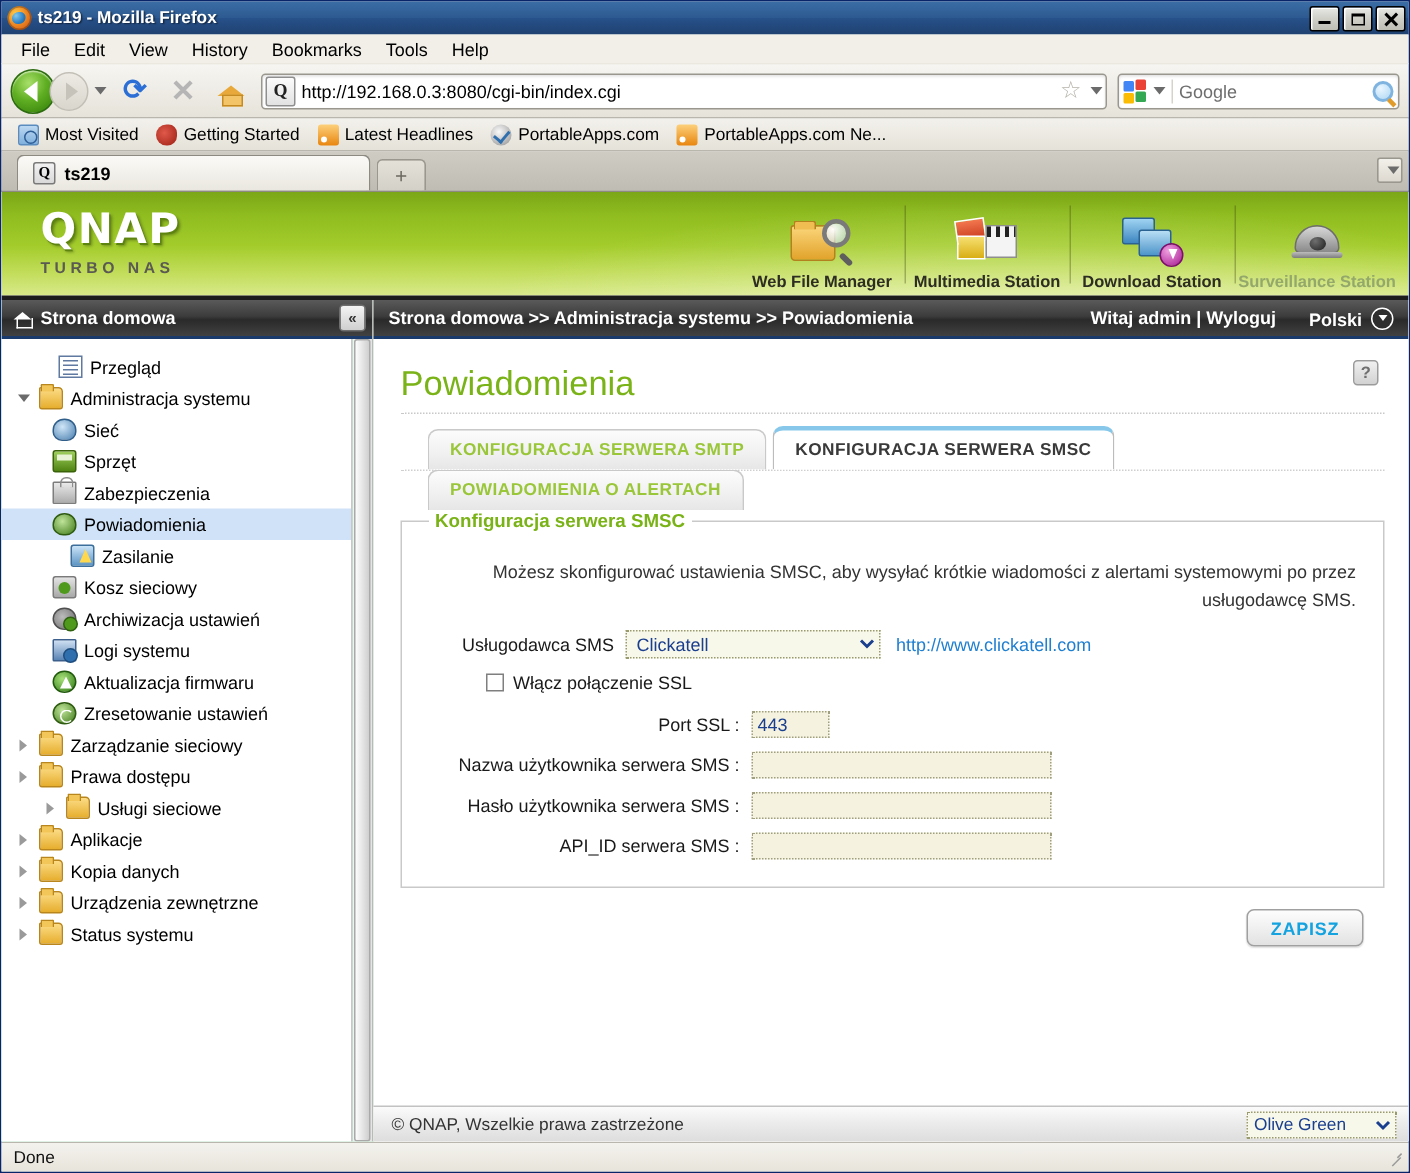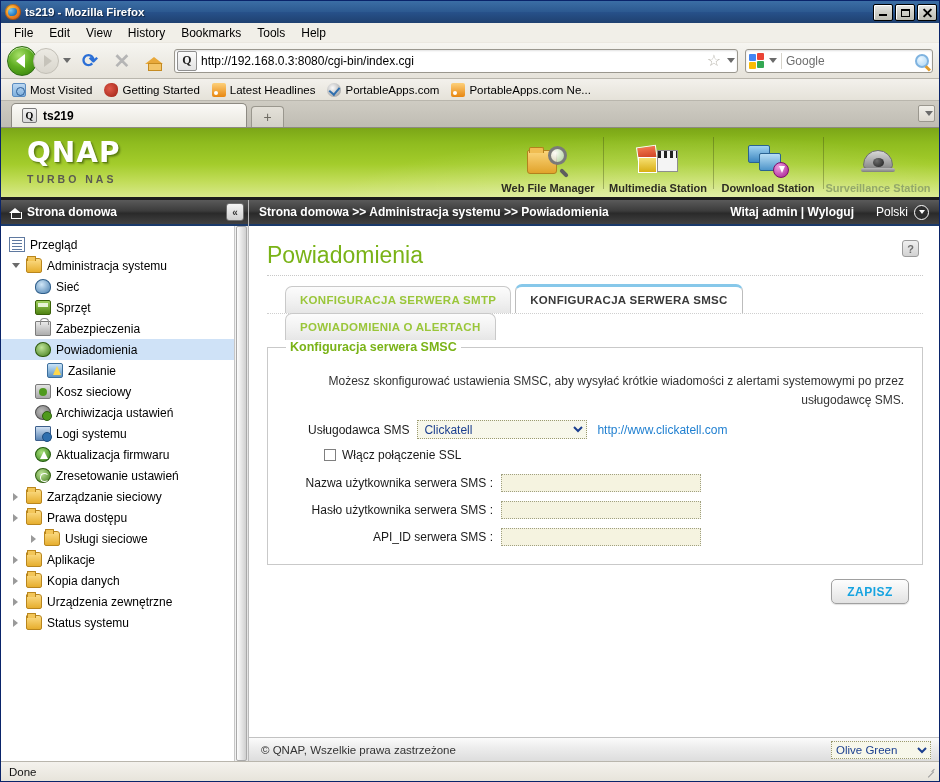--- a/index.html
+++ b/index.html
@@ -285,21 +285,21 @@
 
   
   #main { flex:1; min-width:0; display:flex; flex-direction:column; background:#fff; }
   #crumbbar {
     height:26px; flex:none; display:flex; align-items:center; padding:0 10px 0 10px;
     background: linear-gradient(180deg,#5a5a5a 0%,#3c3c3c 45%,#2a2a2a 55%,#414141 100%);
     color:#fff; font-size:12px; font-weight:bold; border-bottom:2px solid #1a3a6b;
   }
   #crumbbar .crumb{flex:1; white-space:nowrap;}
   #crumbbar .welcome{margin-right:22px; white-space:nowrap;}
-  #crumbbar .lang{display:flex;align-items:flex-start;gap:6px; font-weight:normal;}
+  #crumbbar .lang{display:flex;align-items:flex-end;gap:6px; font-weight:bold;}
   .lang-dn{
     width:15px;height:15px;border-radius:50%;border:1.5px solid #fff;
     display:flex;align-items:center;justify-content:center;background:#2e2e2e;
   }
   .lang-dn::after{content:"";width:0;height:0;border-left:3.5px solid transparent;border-right:3.5px solid transparent;border-top:4.5px solid #fff;}
 
   #content { flex:1; padding:14px 16px 0 18px; overflow:hidden; position:relative;}
   #pg-title { font-size:23px; color:#7ab317; font-family:"Liberation Sans",sans-serif; margin:2px 0 6px 0;}
   .help-q {
     position:absolute; right:20px; top:14px; width:17px;height:17px;
@@ -545,21 +545,21 @@
     <div id="body-split">
 
       <div id="sidebar">
         <div id="sb-head">
           <span class="home-small"></span>
           <span class="t">Strona domowa</span>
           <span class="collapse-btn">«</span>
         </div>
         <div style="flex:1; display:flex; min-height:0;">
           <div id="sb-tree">
-            <div class="node" style="">
+            <div class="node" style="margin-left:30px;">
               <span class="nic ni-doc"></span>
               <span>Przegląd</span>
             </div>
             <div class="node" style="padding-left:9px;">
               <span class="tw">
                   <i class="tw-d"></i>
                 </span>
               <span class="nic ni-folder"></span>
               <span>Administracja systemu</span>
             </div>
@@ -695,20 +695,24 @@
               </select>
               <a class="ext" href="#">http://www.clickatell.com</a>
             </div>
 
             <div class="chk-row">
               <span class="chk"></span>
               <span class="frm-lbl">Włącz połączenie SSL</span>
             </div>
 
             <div class="frm-row">
+              <span class="frm-lbl w-right">Port SSL :</span>
+              <input class="qtxt port" type="text" value="443" style="">
+            </div>
+            <div class="frm-row">
               <span class="frm-lbl w-right">Nazwa użytkownika serwera SMS :</span>
               <input class="qtxt wide" type="text" value="" style="">
             </div>
             <div class="frm-row">
               <span class="frm-lbl w-right">Hasło użytkownika serwera SMS :</span>
               <input class="qtxt wide" type="password" value="" style="">
             </div>
             <div class="frm-row" style="margin-bottom:0;">
               <span class="frm-lbl w-right">API_ID serwera SMS :</span>
               <input class="qtxt wide" type="text" value="" style="">

